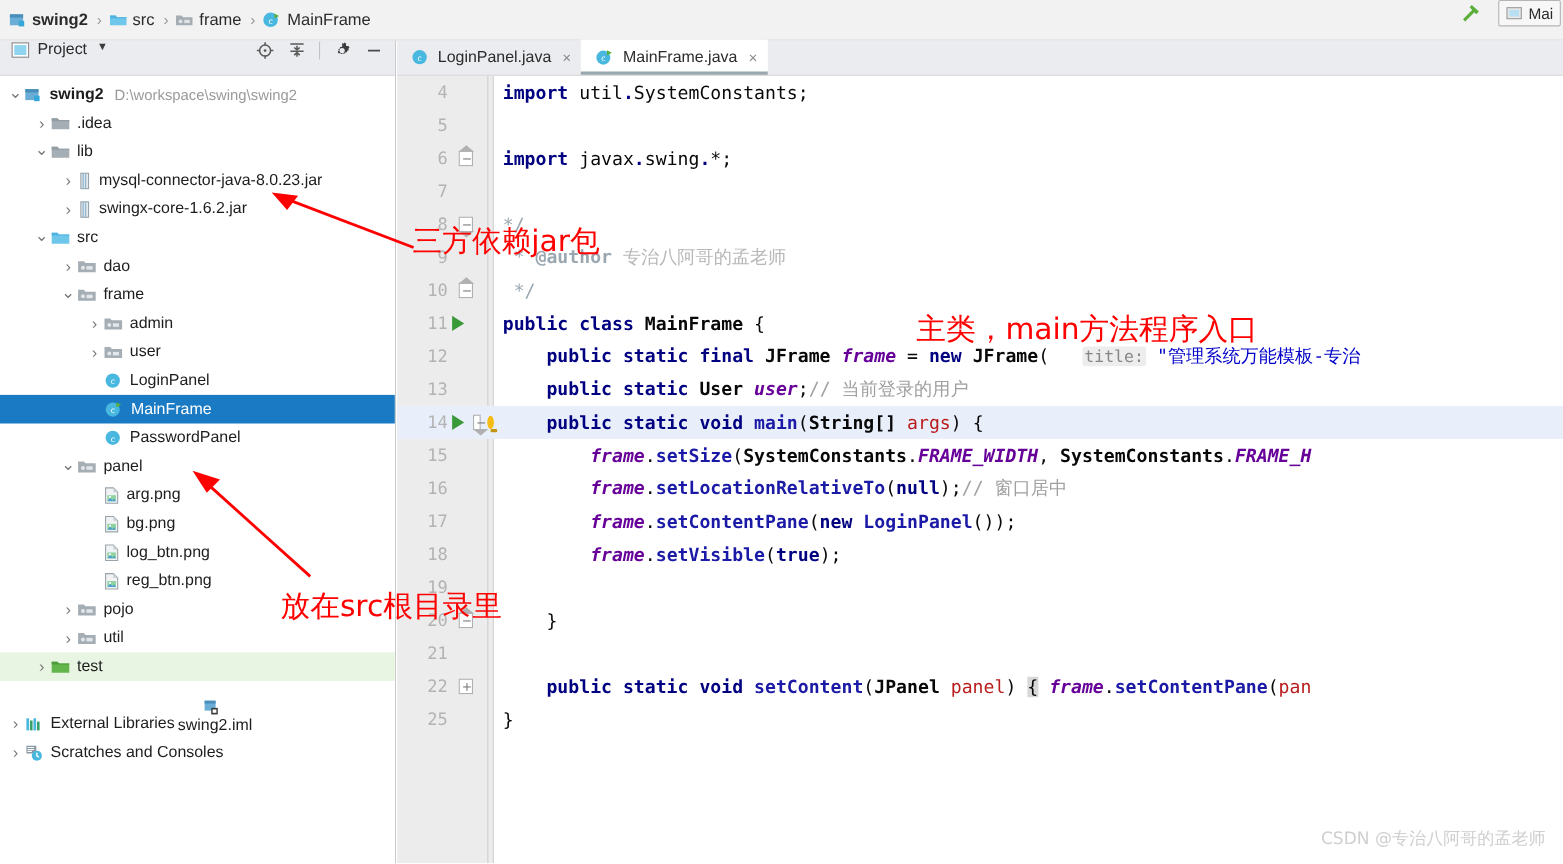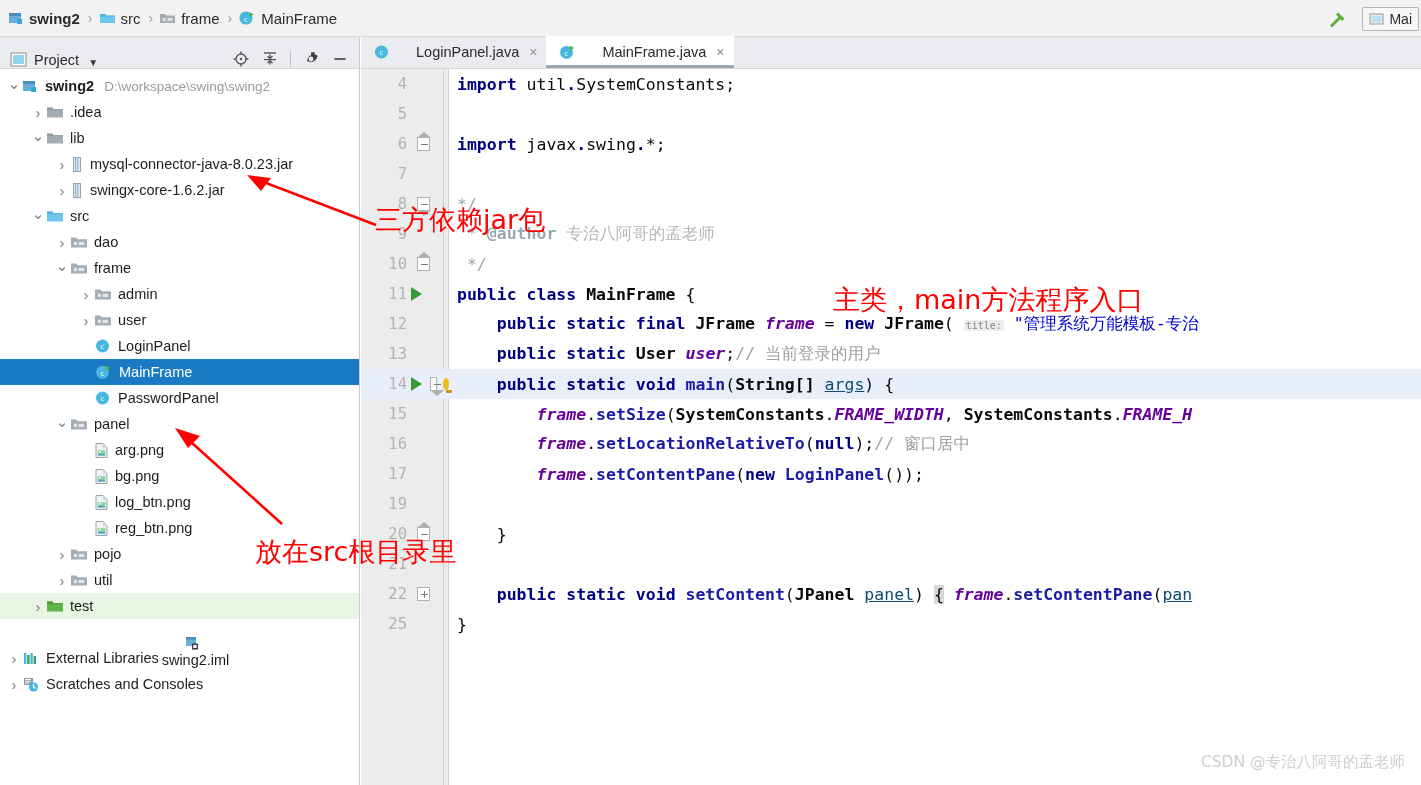--- a/index.html
+++ b/index.html
@@ -31,21 +31,21 @@
     height: 100%;
   }
   .crumb .lbl { margin-left: 5px; }
   .crumb.bold .lbl { font-weight: bold; }
   .crumb-sep {
     color: #9a9a9a; font-size: 14px;
     margin: 0 6px 0 8px;
   }
   .bc-right {
     position: absolute; right: 0; top: 0;
-    height: 37px; display: flex; align-items: center;
+    height: 37px; display: flex; 
   }
   .run-config {
     display: flex; align-items: center;
     height: 24px; border: 1px solid #b5b5b5;
     background: #f7f7f7; border-radius: 2px;
     padding: 0 6px; margin-right: 2px;
     font-size: 14px; color: #2b2b2b;
     overflow: hidden; max-width: 80px;
   }
   .run-config .lbl { margin-left: 5px; white-space: nowrap; }
@@ -56,21 +56,21 @@
   
   .project-panel {
     position: absolute; left: 0; top: 37px;
     width: 360px; height: 748px;
     background: #fff;
     border-right: 1px solid #c9c9c9;
   }
   .panel-header {
     height: 32px; background: #ebecf0;
     border-bottom: 1px solid #d6d6d6;
-    display: flex; align-items: flex-end;
+    display: flex; align-items: flex-start;
     padding: 0 6px 0 10px;
   }
   .panel-title {
     font-size: 14.5px; color: #2b2b2b;
     margin-left: 7px;
   }
   .panel-caret {
     margin-left: 9px; color: #3c3c3c; font-size: 10px;
   }
   .panel-tools {
@@ -122,21 +122,21 @@
   .tab {
     height: 32px; display: flex; align-items: center;
     padding: 0 9px 0 12px; font-size: 14.5px; color: #2b2b2b;
     cursor: default; position: relative;
   }
   .tab.active { background: #fff; }
   .tab.active::after {
     content: ""; position: absolute; left: 0; right: 0; bottom: 0;
     height: 3px; background: #9aa7b0;
   }
-  .tab .tlbl { margin-left: 25px; }
+  .tab .tlbl { margin-left: 7px; }
   .tab .tclose { margin-left: 10px; color: #8b8b8b; font-size: 14px; }
 
   .code-wrap {
     position: relative; height: 716px; background: #fff;
     overflow: hidden;
   }
   .gutter {
     position: absolute; left: 0; top: 0; width: 88px; height: 100%;
     background: #ececec;
     border-right: 1px solid #d2d2d2;
@@ -169,23 +169,23 @@
   .kw   { color: #000080; font-weight: bold; }
   .pl   { color: #080808; }
   .strc { color: #0000c8; }
   .cmt  { color: #a0a0a0; }
   .fld  { color: #660099; font-style: italic; font-weight: bold; }
   .stat { color: #660099; font-style: italic; font-weight: bold; }
   .mth  { color: #1a1aa6; font-weight: bold; }
   .cls  { color: #080808; font-weight: bold; }
   .hint {
     color: #868686; background: #ededed; border-radius: 3px;
-    padding: 0 2px; font-size: 10px;
-  }
-  .param { color: #0c4a6e; text-decoration: underline; }
+    padding: 0 2px; font-size: 15px; margin-left: 20px;
+  }
+  .param { color: #b91c1c; }
   .brace-hl { background: #d8d8d8; }
   .doc  { color: #9aa7b0; font-weight: bold; }
   .docslash { color: #9aa7b0; }
   .doctxt { color: #b8b8b8; }
 
   
   .fold-top, .fold-bot, .fold-plus, .fold-minus {
     width: 13px; height: 14px; position: relative;
     border: 1px solid #b0b0b0; background: #fff;
     display: inline-block;
@@ -692,20 +692,25 @@
             <span class="lno">16</span>
             <span class="gutter-icons"></span>
             <span class="code-text"><span class="pl">        </span><span class="fld">frame</span><span class="pl">.</span><span class="mth">setLocationRelativeTo</span><span class="pl">(</span><span class="kw">null</span><span class="pl">);</span><span class="cmt">// 窗口居中</span></span>
           </div>
           <div class="cline">
             <span class="lno">17</span>
             <span class="gutter-icons"></span>
             <span class="code-text"><span class="pl">        </span><span class="fld">frame</span><span class="pl">.</span><span class="mth">setContentPane</span><span class="pl">(</span><span class="kw">new</span> <span class="mth">LoginPanel</span><span class="pl">());</span></span>
           </div>
           <div class="cline">
+            <span class="lno">18</span>
+            <span class="gutter-icons"></span>
+            <span class="code-text"><span class="pl">        </span><span class="fld">frame</span><span class="pl">.</span><span class="mth">setVisible</span><span class="pl">(</span><span class="kw">true</span><span class="pl">);</span></span>
+          </div>
+          <div class="cline">
             <span class="lno">19</span>
             <span class="gutter-icons"></span>
           </div>
           <div class="cline">
             <span class="lno">20</span>
             <span class="gutter-icons">
               <span class="fold-top" style="margin-left: 6px;">
                 <span class="fold-tri-up"></span>
               </span>
             </span>

